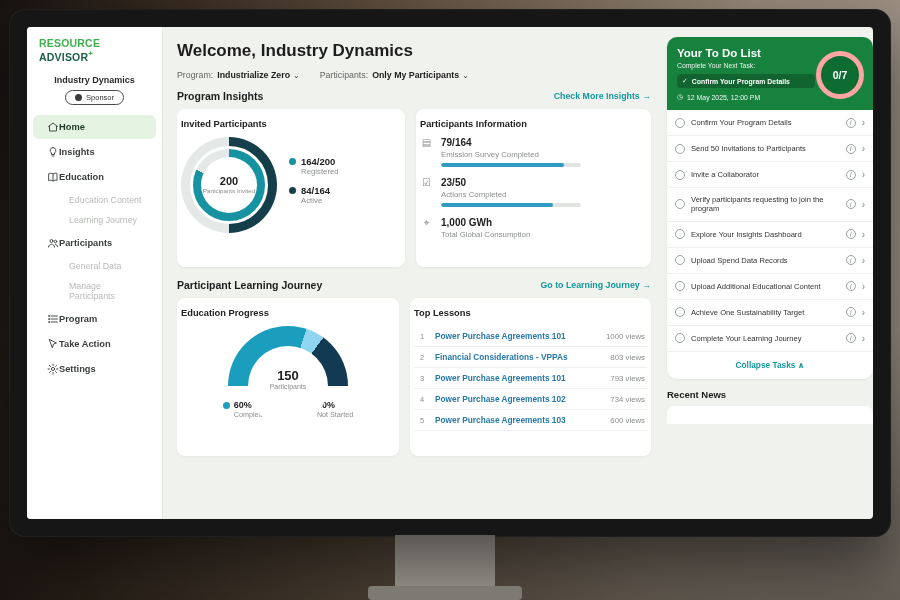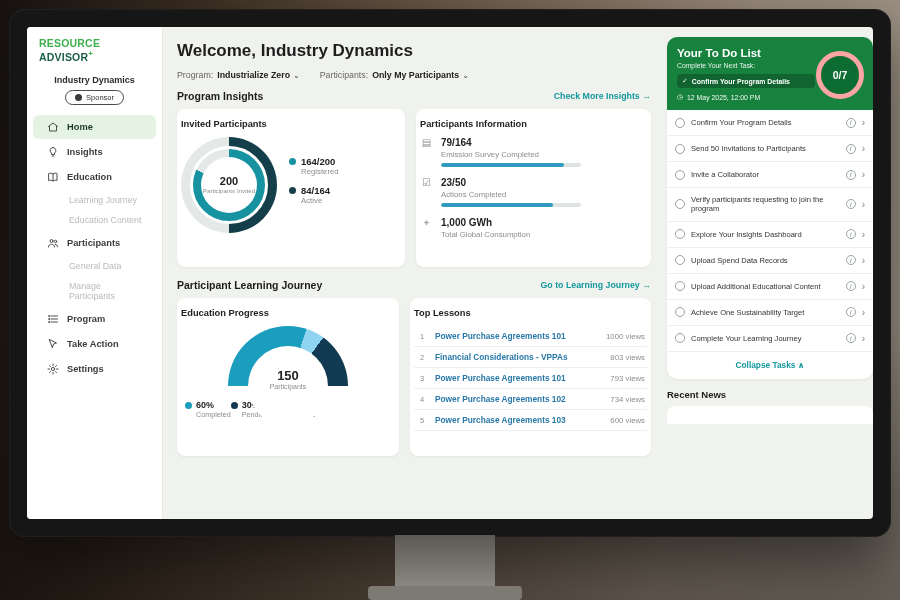--- a/index.html
+++ b/index.html
@@ -30,21 +30,21 @@
   }
 
   
   .sidebar { width:136px; background:#fff; border-right:1px solid #e6e8e4; padding:10px 0 0; flex-shrink:0; }
   .logo { padding:0 12px 8px; font-weight:bold; font-size:10.5px; letter-spacing:.2px; }
   .logo .p1 { color:#3fae4c; } .logo .p2 { color:#1c5f46; } .logo .plus { color:#3fae4c; font-size:8px; vertical-align:super; }
   .org { text-align:center; font-weight:bold; font-size:9px; color:#2b2b2b; margin:4px 0 5px; }
   .sponsor { display:flex; align-items:center; gap:4px; width:max-content; margin:0 auto 10px;
     border:1px solid #4a4a4a; border-radius:10px; padding:2px 9px; font-size:7.5px; color:#333; }
   .sponsor .dot { width:7px; height:7px; border-radius:50%; background:#3a3a3a; }
-  .nav-item { display:flex; align-items:center; gap:8px; padding:6px 14px; margin:1px 6px;
+  .nav-item { display:flex; align-items:center; padding:6px 14px; margin:1px 6px;
     font-size:9.3px; font-weight:bold; color:#3a3f3c; border-radius:6px; cursor:pointer; }
   .nav-item svg { width:12px; height:12px; stroke:#4a4f4b; fill:none; stroke-width:2; stroke-linecap:round; stroke-linejoin:round; flex-shrink:0; }
   .nav-item.active { background:#e4f3e2; color:#1f3a28; }
   .nav-sub { padding:5px 14px 5px 36px; margin:0 6px; font-size:8.8px; color:#b7bbb6; cursor:pointer; }
 
   
   .main { flex:1; padding:12px 14px 0; min-width:0; }
   .welcome { font-size:17px; font-weight:bold; color:#1d1d1d; margin:2px 0 9px; }
   .filters { display:flex; gap:20px; font-size:8.8px; color:#666; margin-bottom:10px; align-items:center; }
   .filters b { color:#222; margin-left:4px; font-size:8.8px; }
@@ -86,21 +86,21 @@
   
   .edu { width:222px; min-height:158px; }
   .gauge-wrap { position:relative; width:120px; height:62px; margin:8px auto 4px; }
   .gauge-clip { width:120px; height:60px; overflow:hidden; }
   .gauge-circle { width:120px; height:120px; border-radius:50%;
     background:conic-gradient(from 270deg,#1b9dbd 0 30%, #8fd4f0 30% 35%, #123a52 35% 50%, transparent 50% 100%); }
   .gauge-hole { position:absolute; left:20px; top:20px; width:80px; height:80px; border-radius:50%; background:#fff; }
   .gauge-text { position:absolute; left:0; right:0; bottom:-2px; text-align:center; }
   .gauge-text .v { font-size:13px; font-weight:bold; color:#222; }
   .gauge-text .l { font-size:7px; color:#8a8f8b; }
-  .edu-leg { display:flex; justify-content:flex-start; padding:8px 4px 0; }
+  .edu-leg { display:flex; justify-content:center; padding:8px 4px 0; }
   .edu-leg .top { display:flex; align-items:center; gap:4px; font-size:9px; font-weight:bold; color:#222; }
   .edu-leg .lbl { font-size:7.2px; color:#8a8f8b; margin-left:11px; }
 
   
   .lessons { flex:1; min-height:158px; min-width:0; }
   .lesson { display:flex; align-items:center; gap:7px; padding:5px 2px; border-bottom:1px solid #eef0ed; cursor:pointer; }
   .lesson:first-of-type { background:#f5f8f7; }
   .lesson .n { width:12px; font-size:7.5px; color:#8a8f8b; text-align:center; }
   .lesson .t { flex:1; font-size:8.3px; font-weight:bold; color:#2878a8; white-space:nowrap; overflow:hidden; text-overflow:ellipsis; }
   .lesson .vw { font-size:7.8px; color:#8a8f8b; white-space:nowrap; }
@@ -156,22 +156,22 @@
               <path d="M12 3a6 6 0 0 0-3 11v3h6v-3a6 6 0 0 0-3-11zM10 20h4"></path>
             </svg>
           <span>Insights</span>
         </div>
         <div class="nav-item">
           <svg viewBox="0 0 24 24">
               <path d="M4 5c2-1 5-1 8 1 3-2 6-2 8-1v14c-2-1-5-1-8 1-3-2-6-2-8-1zM12 6v14"></path>
             </svg>
           <span>Education</span>
         </div>
+        <div class="nav-sub">Education Content</div>
         <div class="nav-sub">Learning Journey</div>
-        <div class="nav-sub">Education Content</div>
         <div class="nav-item">
           <svg viewBox="0 0 24 24">
               <circle cx="9" cy="8" r="3"></circle>
               <path d="M3 20c0-3.5 3-5.5 6-5.5s6 2 6 5.5"></path>
               <circle cx="17" cy="9" r="2.5"></circle>
               <path d="M16.5 14.5c2.5.3 4.5 2.2 4.5 5"></path>
             </svg>
           <span>Participants</span>
         </div>
         <div class="nav-sub">General Data</div>

